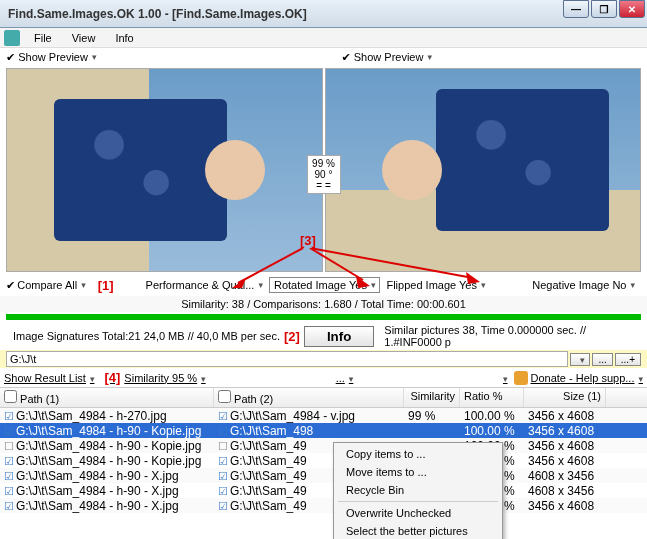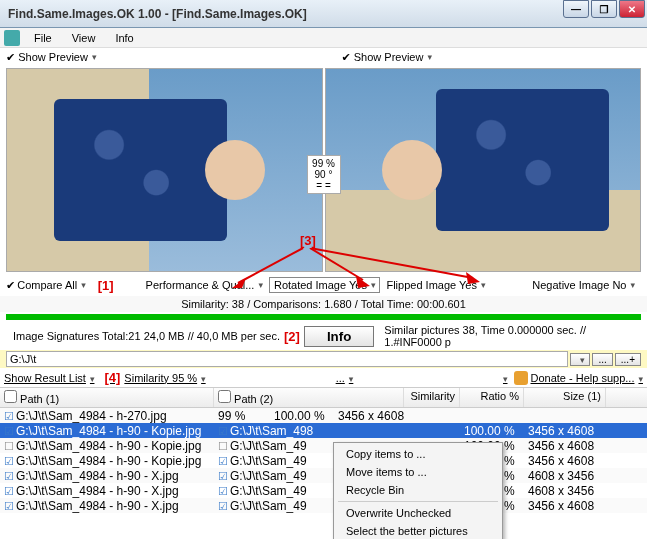--- a/index.html
+++ b/index.html
@@ -38,21 +38,21 @@
 .pathrow { display:flex; align-items:center; padding:1px 6px; background:#fef9c3; }
 .pathrow input { flex:1; border:1px solid #aaa; padding:1px 3px; font-size:11px; }
 .smallbtn { border:1px solid #888; background:linear-gradient(#fff,#e4e4e4); padding:0 5px; margin-left:2px; font-size:10px; cursor:pointer; }
 .filterrow { display:flex; align-items:center; padding:2px 4px;text-decoration:underline; }
 .filterrow .seg { margin-right:10px; cursor:pointer; }
 .donwrap { margin-left:auto; display:flex; align-items:center; }
 .donate-icon { width:14px; height:14px; background:#e8a030; border-radius:3px; margin-right:3px; }
 .table { display:flex; flex-direction:column; }
 .thead { display:flex; background:linear-gradient(#fdfdfd,#ececec); border-top:1px solid #ccc; border-bottom:1px solid #ccc; font-size:11px; }
 .th { padding:2px 4px; border-right:1px solid #ddd; overflow:hidden; white-space:nowrap; text-overflow:ellipsis; }
-.c-p1{width:214px;} .c-p2{width:190px;} .c-sim{width:56px;text-align:right;} .c-rat{width:64px;text-align:right;} .c-sz{width:82px;text-align:right;}
+.c-p1{width:214px;} .c-p2{width:190px;} .c-sim{width:56px;text-align:right;} .c-rat{width:64px;} .c-sz{width:82px;text-align:right;}
 .tr { display:flex; font-size:12px; height:15px; align-items:center; }
 .tr:nth-child(odd){background:#fafafa;}
 .td { padding:0 4px; overflow:hidden; white-space:nowrap; text-overflow:ellipsis; display:flex; align-items:center; }
 .sel { background:#2a6bd4; color:#fff; }
 .ctxmenu { position:absolute; left:333px; top:442px; width:170px; background:#f4f4f4; border:1px solid #999; box-shadow:2px 2px 4px rgba(0,0,0,.3); z-index:20; padding:2px 0; }
 .ctxmenu .ci { padding:3px 12px; font-size:11px; cursor:pointer; }
 .ctxmenu hr { border:none; border-top:1px solid #ccc; margin:2px 4px; }
 .chkcell::before{content:"☑";color:#3a7ac8;margin-right:2px;font-size:11px;}
 .chkcell.un::before{content:"☐";color:#888;}
 svg.arr line{stroke:#d00;stroke-width:2;}
@@ -177,20 +177,21 @@
   <div class="thead">
     <div class="th c-p1"><input type="checkbox" style=""> <span>Path (1)</span></div>
     <div class="th c-p2"><input type="checkbox" style=""> <span>Path (2)</span></div>
     <div class="th c-sim">Similarity</div>
     <div class="th c-rat">Ratio %</div>
     <div class="th c-sz">Size (1)</div>
   </div>
   <div id="tbody">
       <div class="tr">
         <div class="td c-p1"><span class="chkcell"></span>G:\J\t\Sam_4984 - h-270.jpg</div>
+        <div class="td c-p2"><span class="chkcell"></span>G:\J\t\Sam_4984 - v.jpg</div>
         <div class="td c-sim">99 %</div>
         <div class="td c-rat">100.00 %</div>
         <div class="td c-sz">3456 x 4608</div>
       </div>
       <div class="tr sel">
         <div class="td c-p1"><span class="chkcell"></span>G:\J\t\Sam_4984 - h-90 - Kopie.jpg</div>
         <div class="td c-p2"><span class="chkcell"></span>G:\J\t\Sam_498</div>
         <div class="td c-sim"></div>
         <div class="td c-rat">100.00 %</div>
         <div class="td c-sz">3456 x 4608</div>

